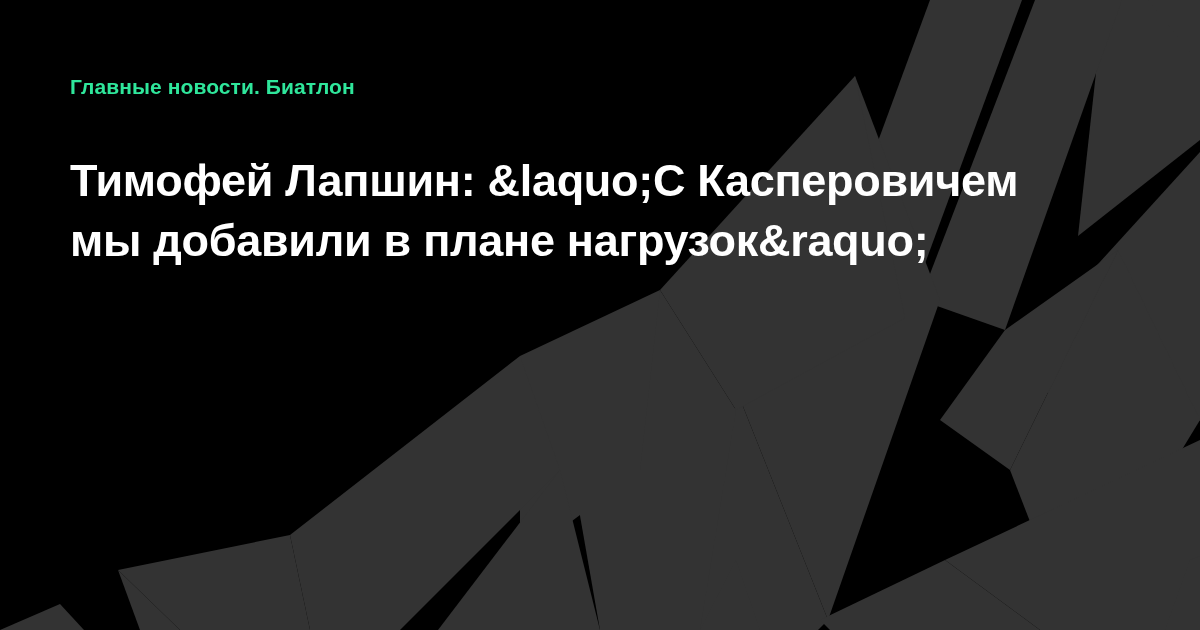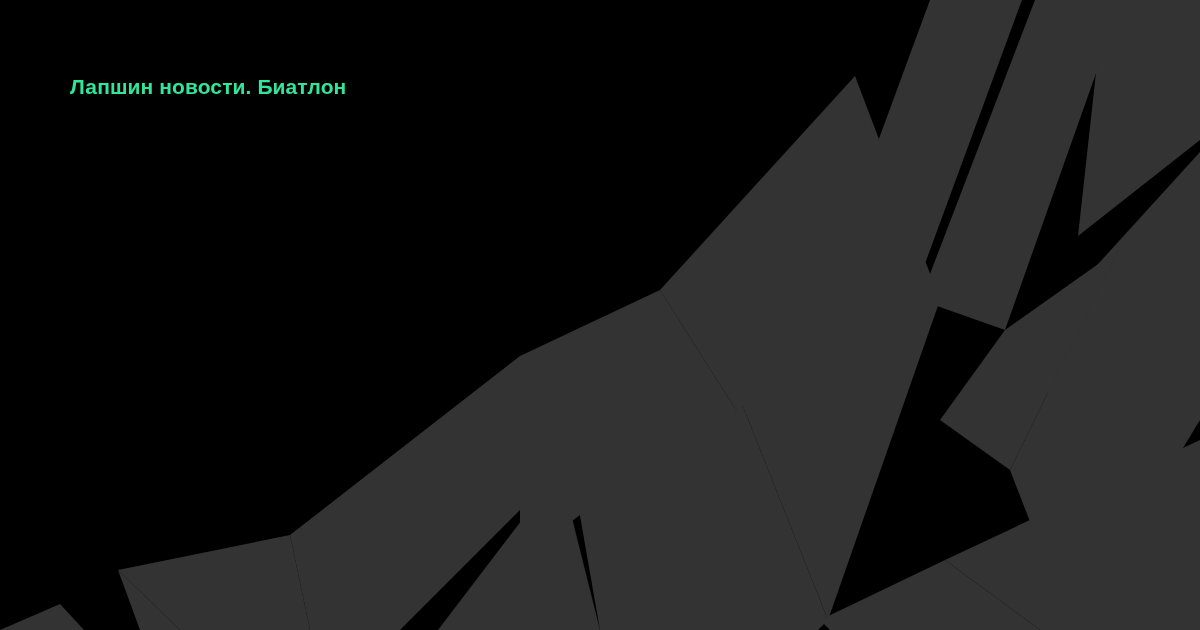--- a/index.html
+++ b/index.html
@@ -109,17 +109,18 @@
         <polygon points="1190,560 1200,556 1200,630 1165,630"></polygon>
 
         <polygon points="1005,330 1118,250 1010,470 940,420"></polygon>
         <polygon points="438,630 560,470 600,630"></polygon>
         <polygon points="700,630 736,560 760,630"></polygon>
       </g>
     </svg>
   </div>
 
   <div class="content">
-    <div class="kicker">Лапшин новости. Биатлон</div>
+    <div class="kicker">Главные новости. Биатлон</div>
 
+    <h1 class="headline">Тимофей Лапшин: &amp;laquo;С Касперовичем мы добавили в плане нагрузок&amp;raquo;</h1>
   </div>
 
 </div>
 
 </body></html>

